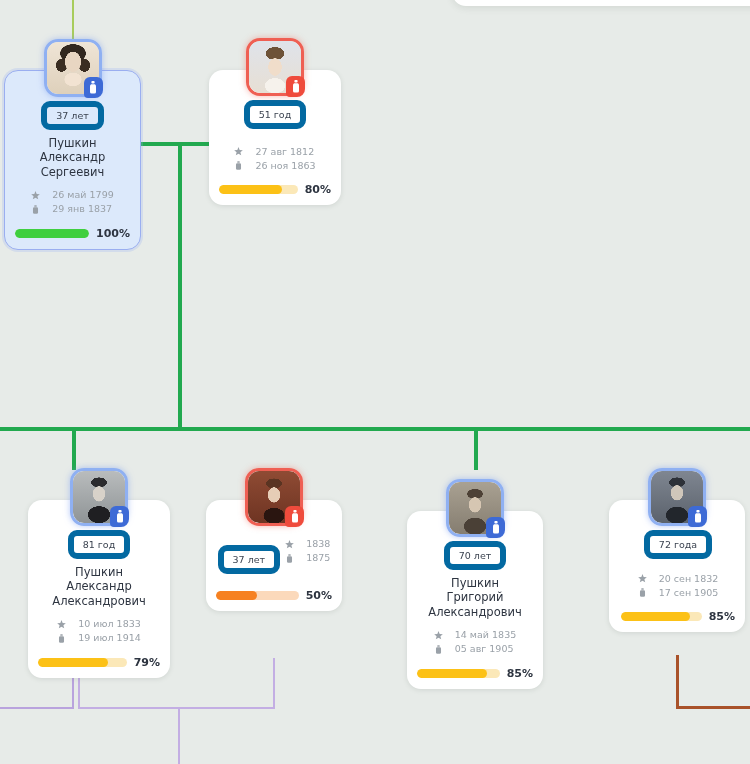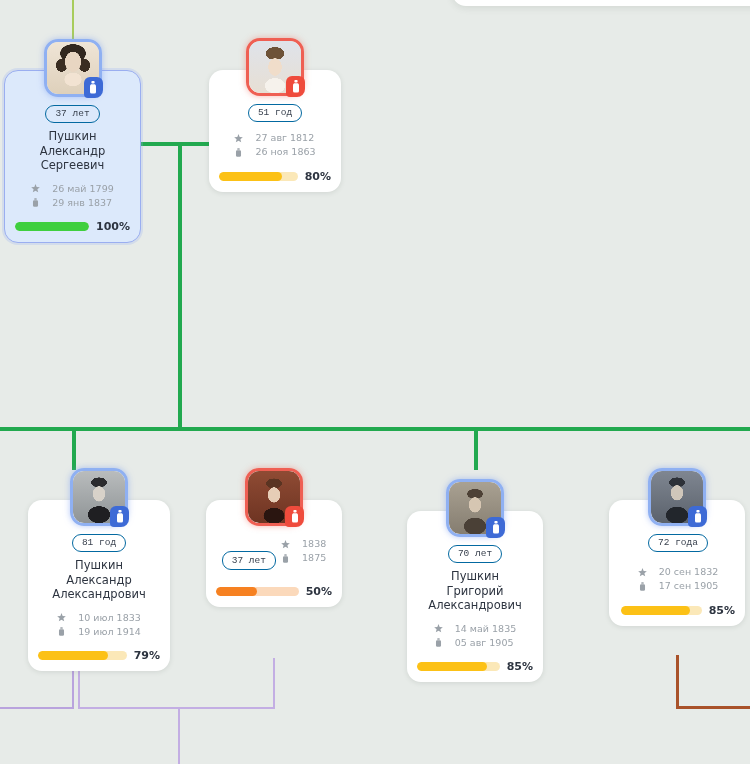--- a/index.html
+++ b/index.html
@@ -68,29 +68,28 @@
     width: 19px; height: 21px;
     border-radius: 6px 6px 8px 4px;
     display: flex; align-items: center; justify-content: center;
   }
   .gbadge.male   { background: #3d6ad6; }
   .gbadge.female { background: #ef4b3c; }
   .gbadge svg { display: block; }
 
   .age-badge {
     display: inline-block;
-    border: 1px solid #0369a1;
+    border: 6px solid #0369a1;
     border-radius: 9px;
     background: transparent;
     font-size: 9.5px;
     color: #3b4350;
     padding: 2.5px 9px 3px 9px;
     margin-bottom: 6px;
     white-space: nowrap;
-    font-family: Liberation Mono, monospace;
   }
   .pname {
     font-size: 11.5px;
     line-height: 14.5px;
     color: #2d3440;
     white-space: pre-line;
     margin-bottom: 2px;
   }
   .dates { margin-top: 7px; display: inline-block; text-align: left; }
   .drow {
@@ -204,21 +203,21 @@
                linear-gradient(#dfe3ea, #e7dfd4);"></div>
       </div>
       <div class="gbadge female">
         <svg width="8" height="13" viewBox="0 0 8 13">
             <rect x="2.4" y="0" width="3.2" height="2.6" rx="0.8" fill="#fff"></rect>
             <path d="M2.2 3.3 H5.8 A2.2 2.2 0 0 1 7 5.2 V11 A1.6 1.6 0 0 1 5.4 12.6 H2.6 A1.6 1.6 0 0 1 1 11 V5.2 A2.2 2.2 0 0 1 2.2 3.3 Z" fill="#fff"></path>
           </svg>
       </div>
     </div>
     <span class="age-badge">51 год</span>
-    <div class="dates" style="margin-top:3px;text-align:center;">
+    <div class="dates" style="margin-top:10px;text-align:center;">
       <div class="drow">
         <svg width="9" height="9" viewBox="0 0 10 10">
             <path d="M5 0 L6.3 3.4 L9.8 3.6 L7.1 5.9 L8 9.3 L5 7.4 L2 9.3 L2.9 5.9 L0.2 3.6 L3.7 3.4 Z" fill="#9aa1a8"></path>
           </svg>
         <span>27 авг 1812</span>
       </div>
       <div class="drow">
         <svg width="9" height="9" viewBox="0 0 10 10">
             <rect x="3.6" y="0.2" width="2.8" height="1.8" rx="0.6" fill="#9aa1a8"></rect>
             <path d="M3.2 2.6 H6.8 A1.6 1.6 0 0 1 7.8 4.2 V8.2 A1.5 1.5 0 0 1 6.3 9.7 H3.7 A1.5 1.5 0 0 1 2.2 8.2 V4.2 A1.6 1.6 0 0 1 3.2 2.6 Z" fill="#9aa1a8"></path>

